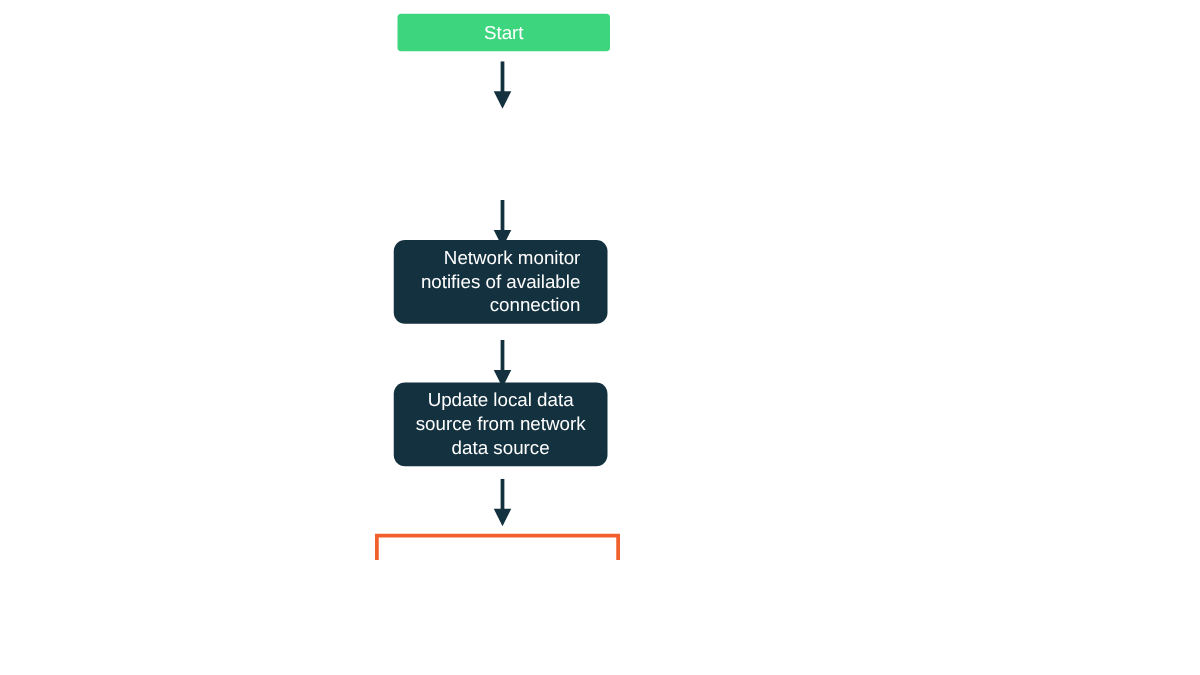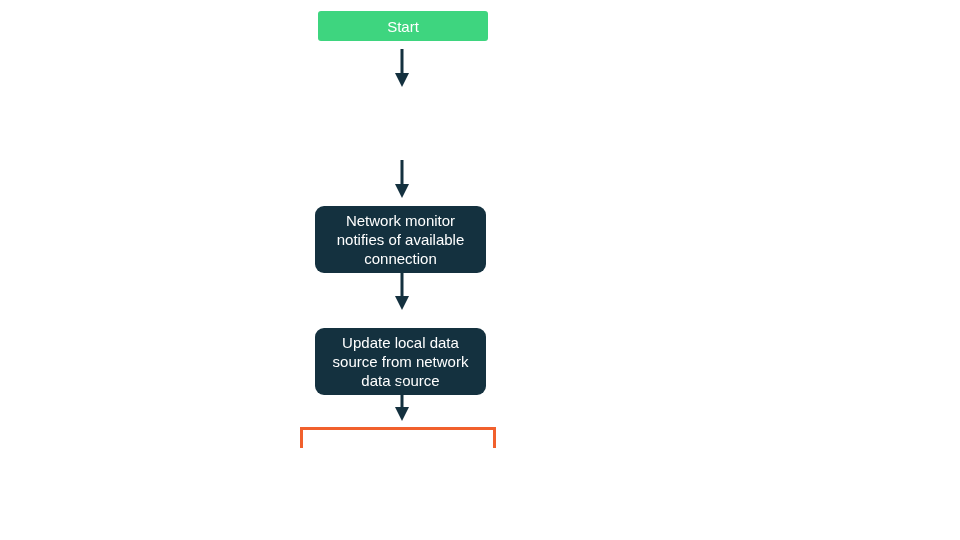--- a/index.html
+++ b/index.html
@@ -37,22 +37,22 @@
   }
   .node-process {
     left: 315px;
     width: 171px;
     height: 67px;
     background: var(--step-bg);
     color: var(--step-text);
     border-radius: 9px;
   }
   .node-queue   { top: 89px; }
-  .node-network { top: 206px; }
-  .node-update  { top: 328px; }
+  .node-network { top: 192px; text-align: right; }
+  .node-update  { top: 306px; }
   .node-done {
     left: 300px;
     top: 427px;
     width: 196px;
     height: 83px;
     background: var(--done-bg);
     border: 3px solid var(--done-border);
     color: var(--done-text);
   }
   .arrow {

